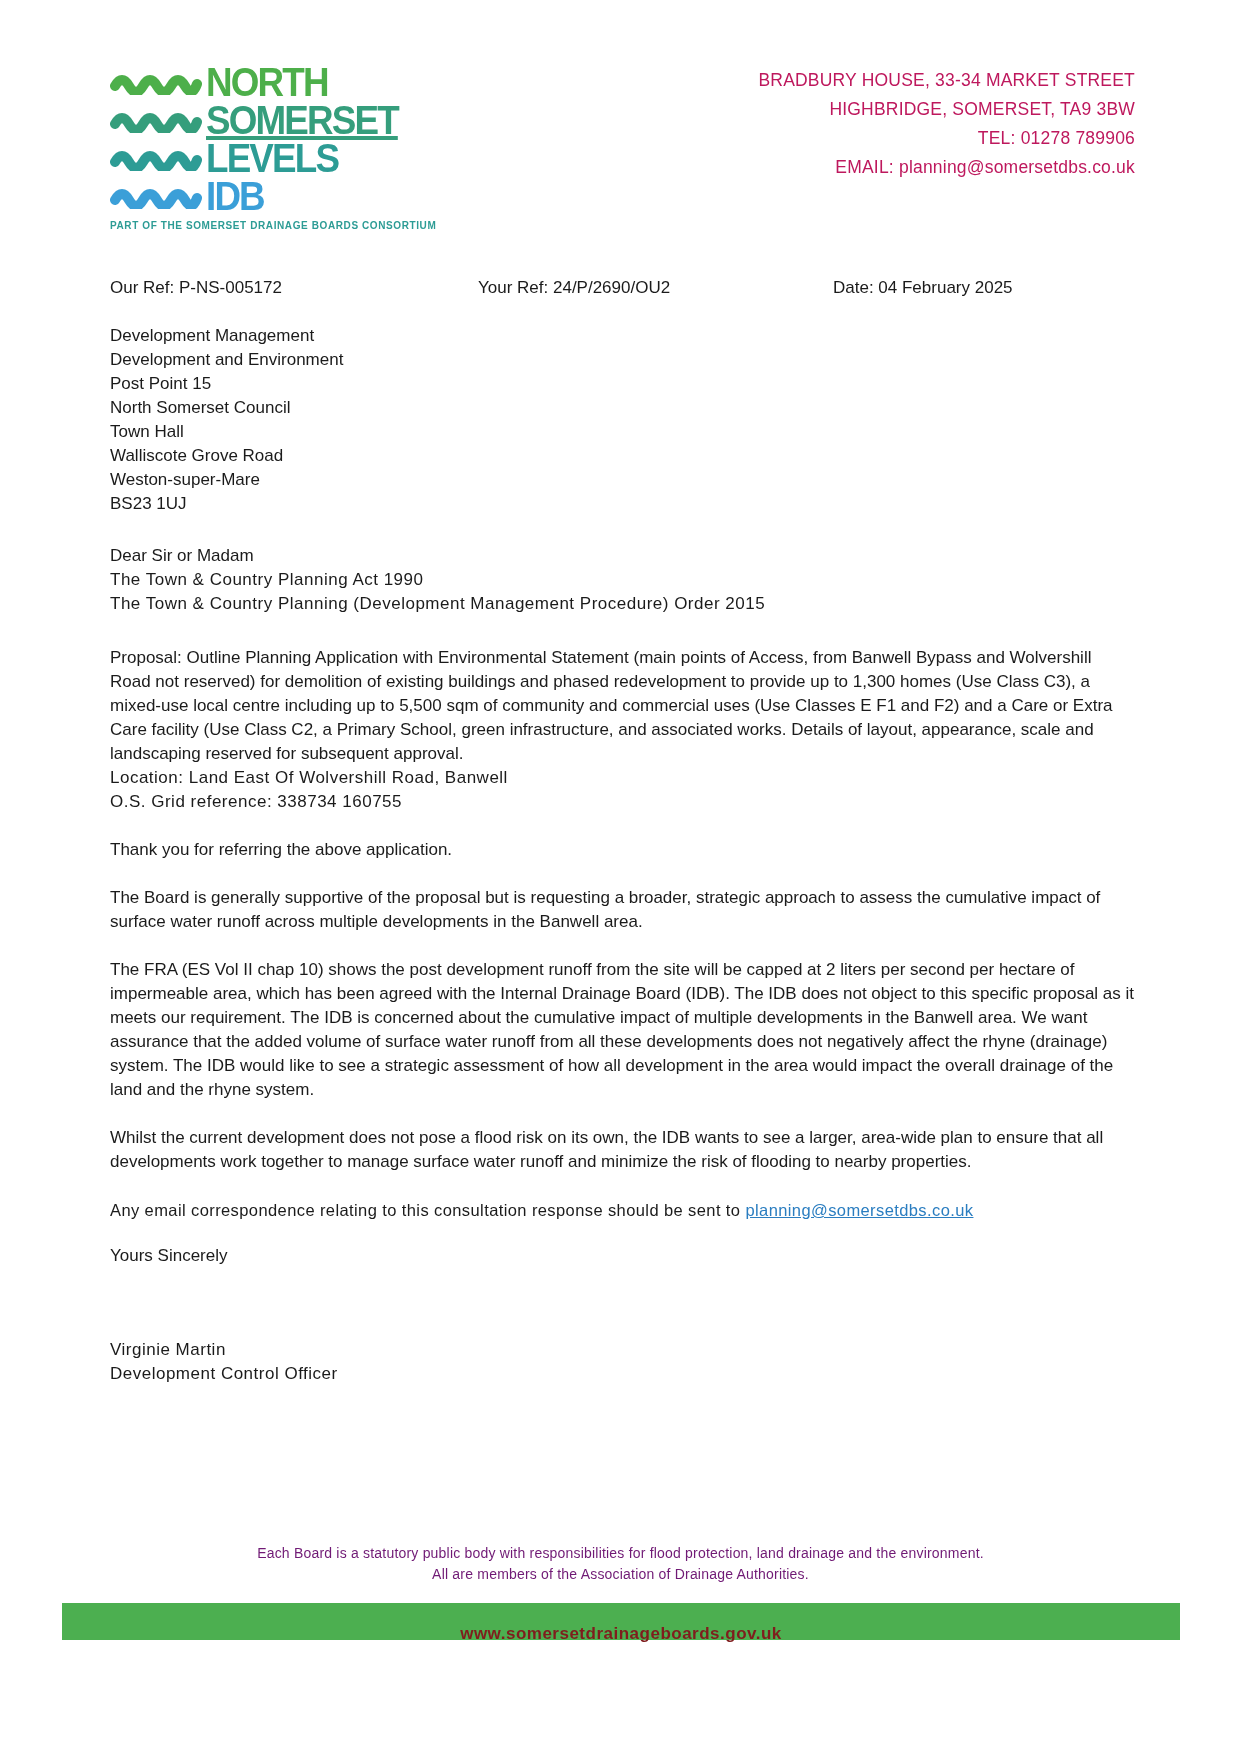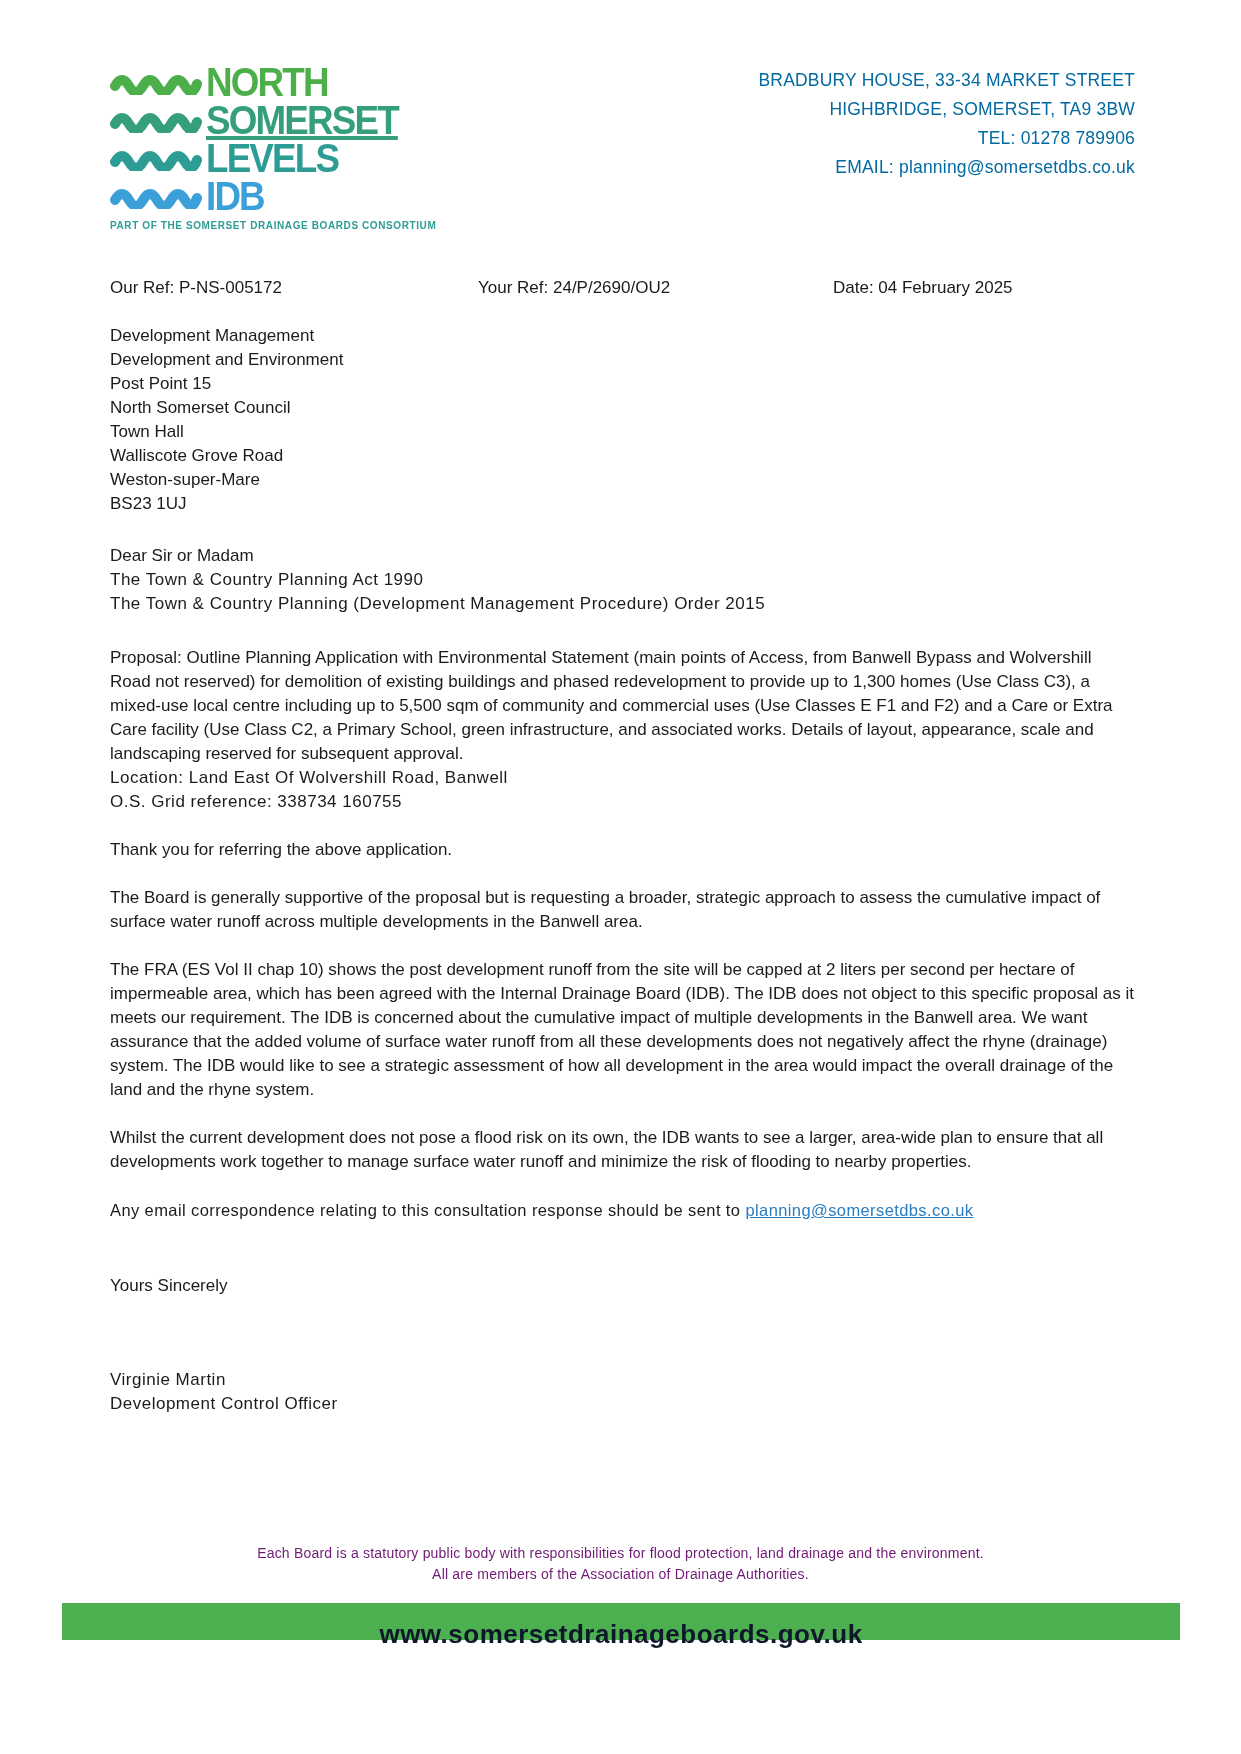--- a/index.html
+++ b/index.html
@@ -26,56 +26,56 @@
   }
   .c-green  { color:#4DAF4A; }
   .c-tgreen { color:#359E7C;text-decoration:underline; }
   .c-teal   { color:#2D9C95;text-align:center; }
   .c-blue   { color:#3B9FD8; }
   .logo-tagline {
     margin-top:5px; font-size:10px; font-weight:700; letter-spacing:0.6px;
     color:#2D9C95; white-space:nowrap;
   }
   .contact {
-    text-align:right; color:#0369a1;
+    text-align:right; color:#be185d;
     font-size:17.5px; line-height:29px; letter-spacing:0.2px;
     padding-top:3px;
   }
 
   
   .refs { display:flex; margin-top:47px; font-size:17px; line-height:20px; }
   .ref-our  { width:368px; }
   .ref-your { width:355px; }
   .ref-date { flex:1; }
 
   .block  { font-size:17px; line-height:24px; }
   .recipient  { margin-top:26px; }
   .salutation { margin-top:28px; }
   .subject    { letter-spacing:0.5px; }
   .proposal   { margin-top:30px; }
   .tracked    { letter-spacing:0.5px; }
   .thanks     { margin-top:24px; }
   .para       { margin-top:24px; }
   .email-note { margin-top:24px; letter-spacing:0.4px; font-size:16.5px; }
   .email-note a { color:#2A7DC0; text-decoration:underline; }
-  .closing    { margin-top:52px; }
+  .closing    { margin-top:22px; }
   .signature  { margin-top:70px; letter-spacing:0.5px; }
 
   
   .footer-print {
     position:absolute; left:0; right:0; top:1543px;
     text-align:center; color:#701a75;
     font-size:14px; line-height:21px; letter-spacing:0.2px;
   }
   .site-bar {
     position:absolute; left:62px; right:61px; top:1603px; height:37px;
     background:#4CAF50; display:flex; align-items:center; justify-content:center;
   }
   .site-bar span {
-    color:#0f172a; font-size:26px; font-weight:600; letter-spacing:0.5px;margin-top:25px;
+    color:#7f1d1d; font-size:17px; font-weight:600; letter-spacing:0.5px;margin-top:25px;
   }
 </style>
 </head>
 <body>
 
 <div class="page">
   <div class="content">
 
     <div class="header">
       <div class="logo">

